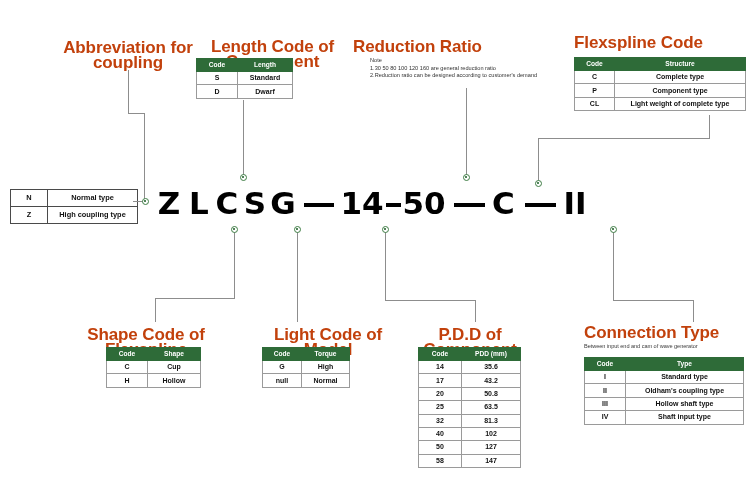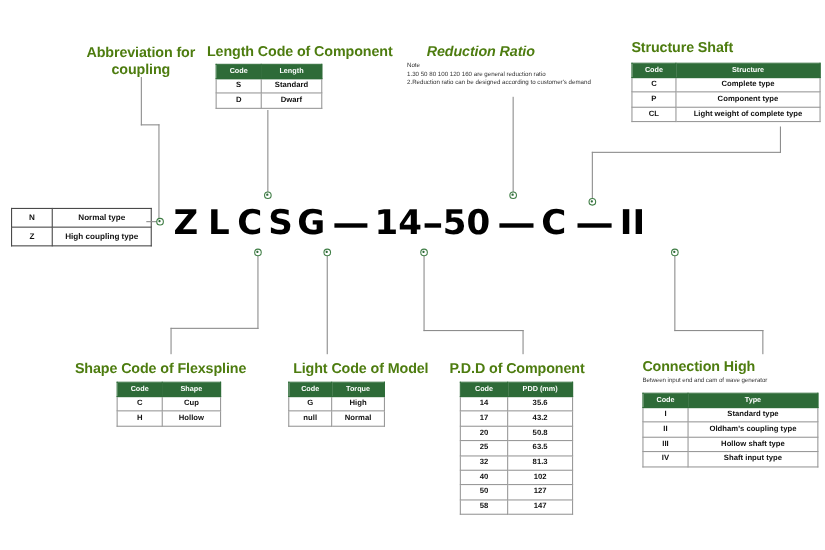--- a/index.html
+++ b/index.html
@@ -19,23 +19,23 @@
     position: absolute;
     left: 0; top: 0;
     width: 750px;
     height: 500px;
   }
   .abs { position: absolute; }
 
   
   .heading {
     font-weight: bold;
-    font-size: 13px;
+    font-size: 17px;
     line-height: 15px;
-    color: #4d7c0f;
+    color: #c2410c;
     letter-spacing: -0.1px;
   }
   .heading.center { text-align: center; }
 
   .subnote {
     font-size: 5.6px;
     line-height: 7.4px;
     color: #3a3a3a;
     letter-spacing: -0.05px;
     white-space: nowrap;
@@ -160,29 +160,29 @@
         <td>S</td>
         <td>Standard</td>
       </tr>
       <tr>
         <td>D</td>
         <td>Dwarf</td>
       </tr>
     </tbody>
   </table>
 
-  <div class="abs heading" style="left:388px; top:39px;font-style:italic;">Reduction Ratio</div>
+  <div class="abs heading" style="left:353px; top:39px;">Reduction Ratio</div>
 
   <div class="abs notelines" style="left:370px; top:57px; width:200px;">
     <div>Note</div>
     <div>1.30 50 80 100 120 160 are general reduction ratio</div>
     <div>2.Reduction ratio can be designed according to customer's demand</div>
   </div>
 
-  <div class="abs heading" style="left:574px; top:35px;">Structure Shaft</div>
+  <div class="abs heading" style="left:574px; top:35px;">Flexspline Code</div>
 
   <table class="codetab abs" style="left:574px; top:57px; width:172px;">
     <thead>
       <tr>
         <th style="width:37px;">Code</th>
         <th>Structure</th>
       </tr>
     </thead>
     <tbody>
       <tr>
@@ -293,21 +293,21 @@
         <td>50</td>
         <td>127</td>
       </tr>
       <tr>
         <td>58</td>
         <td>147</td>
       </tr>
     </tbody>
   </table>
 
-  <div class="abs heading" style="left:584px; top:325px;">Connection High</div>
+  <div class="abs heading" style="left:584px; top:325px;">Connection Type</div>
 
   <div class="abs subnote" style="left:584px; top:343px;">Between input end and cam of wave generator</div>
 
   <table class="codetab abs" style="left:584px; top:357px; width:160px;">
     <thead>
       <tr>
         <th style="width:38px;">Code</th>
         <th>Type</th>
       </tr>
     </thead>

